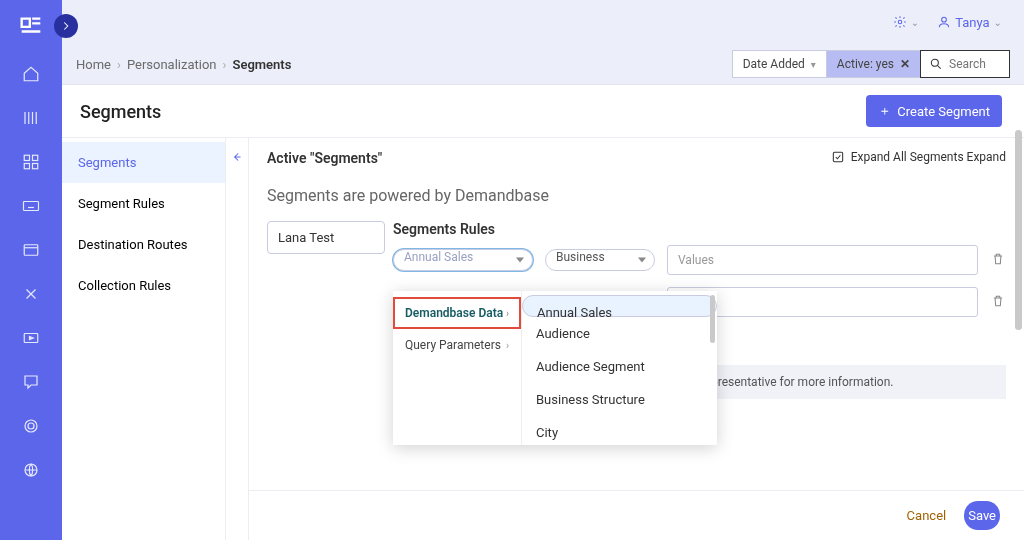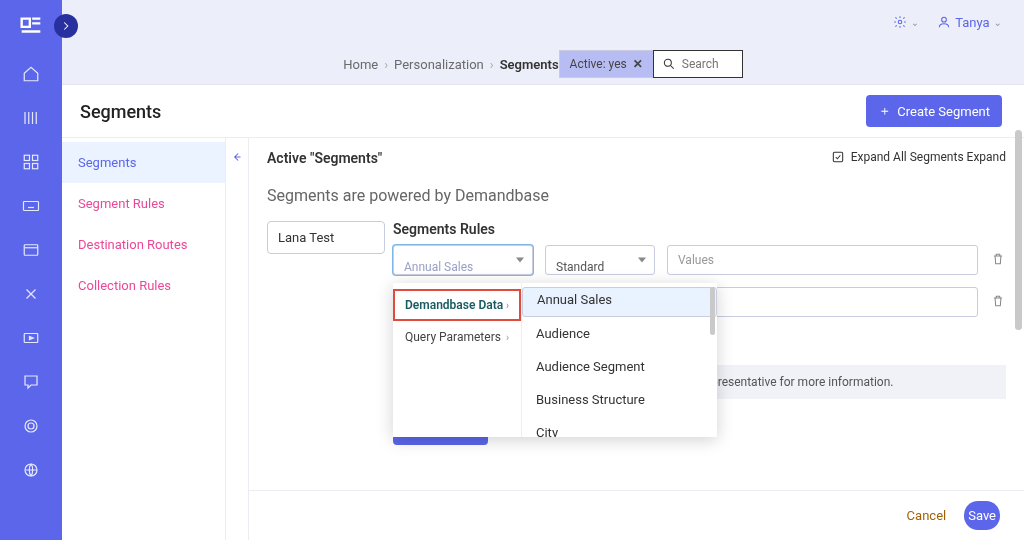--- a/index.html
+++ b/index.html
@@ -4,66 +4,66 @@
 <style>
   *{box-sizing:border-box;margin:0;padding:0;font-family:-apple-system,BlinkMacSystemFont,"Segoe UI",Roboto,Arial,sans-serif}
   body{background:#eceef9;width:1024px;height:540px;overflow:hidden;font-size:13px;color:#333;position:relative}
   .iconrail{position:absolute;left:0;top:0;bottom:0;width:62px;background:#5b66ea;display:flex;flex-direction:column;align-items:center;padding-top:6px;z-index:5}
   .iconrail .logo{width:28px;height:28px;margin:8px 0 10px;position:relative}
   .iconrail .item{width:40px;height:40px;display:flex;align-items:center;justify-content:center;color:#fff;opacity:.85;margin:2px 0}
   .iconrail .item svg{width:18px;height:18px;stroke:#fff;fill:none;stroke-width:1.6}
   .expand-btn{position:absolute;left:54px;top:14px;width:24px;height:24px;background:#28309f;border-radius:50%;display:flex;align-items:center;justify-content:center;color:#fff;z-index:6}
   .topbar{position:absolute;left:62px;right:0;top:0;height:44px;display:flex;align-items:center;justify-content:flex-end;padding:0 22px;gap:18px;color:#5b66ea}
   .topbar .gear,.topbar .user{display:flex;align-items:center;gap:4px;font-size:13px}
-  .crumbs-row{position:absolute;left:76px;right:14px;top:50px;height:28px;display:flex;align-items:center;justify-content:center}
+  .crumbs-row{position:absolute;left:76px;right:14px;top:50px;height:28px;display:flex;align-items:center;justify-content:space-between}
   .crumbs{display:flex;align-items:center;gap:6px;font-size:13px;color:#6b6b6b}
   .crumbs .sep{color:#aaa}
   .crumbs .current{font-weight:600;color:#333}
   .filters{display:flex;align-items:stretch;height:28px}
   .filters .chip{display:flex;align-items:center;gap:6px;border:1px solid #c9cbe0;padding:0 10px;font-size:12px;color:#444;background:#fff}
   .filters .chip.date{border-right:none}
   .filters .chip.active{background:#b7bdf2;border-right:none}
   .filters .chip.active .x{font-weight:600}
   .filters .search{display:flex;align-items:center;border:1px solid #333;padding:0 8px;background:#fff;gap:6px}
   .filters .search input{border:none;outline:none;font-size:12px;width:52px}
   .content{position:absolute;left:62px;right:0;top:84px;bottom:0;background:#fff;border-top:1px solid #e3e4ef;display:flex;flex-direction:column}
   .page-header{display:flex;align-items:center;justify-content:space-between;padding:10px 22px 10px 18px;border-bottom:1px solid #ececf3}
   .page-header h1{font-size:18px;font-weight:500;color:#222}
   .btn-primary{background:#5b66ea;color:#fff;border:none;border-radius:4px;padding:7px 12px;font-size:13px;display:flex;align-items:center;gap:6px;cursor:pointer}
   .body{flex:1;display:flex;min-height:0}
   .sidenav{width:164px;border-right:1px solid #ececf3;padding-top:4px}
-  .sidenav .nav{padding:13px 16px;font-size:13px;color:#ec4899;cursor:pointer}
+  .sidenav .nav{padding:13px 16px;font-size:13px;color:#000000;cursor:pointer}
   .sidenav .nav.active{background:#eaf3ff;color:#5b66ea}
   .collapse{width:22px;display:flex;justify-content:center;padding-top:12px;color:#5b66ea}
   .main{flex:1;display:flex;flex-direction:column;border-left:1px solid #ececf3;min-width:0}
   .main-head{padding:12px 18px 8px}
   .main-head-top{display:flex;justify-content:space-between;align-items:flex-start}
   .main-head h2{font-size:14px;font-weight:600}
   .main-head .sub{font-size:16px;color:#666;margin-top:20px}
   .expand-all{font-size:12px;color:#333;display:flex;align-items:center;gap:6px}
   .editor-row{flex:1;display:flex;padding:8px 18px 18px;gap:8px;min-height:0}
   .seglist{width:118px}
   .segname{border:1px solid #c9cbe0;border-radius:4px;padding:8px 10px;font-size:13px}
   .rules{flex:1;display:flex;flex-direction:column;min-width:0;position:relative}
   .rules h3{font-size:14px;font-weight:600;margin-bottom:8px}
   .rule-line{display:flex;align-items:center;gap:12px;margin-bottom:12px}
-  .sel{position:relative;border:1px solid #c9cbe0;border-radius:3px;height:30px;display:flex;align-items:flex-end;padding:0 24px 0 10px;font-size:12px;color:#555;background:#fff}
+  .sel{position:relative;border:1px solid #c9cbe0;border-radius:12px;height:22px;display:flex;align-items:flex-start;padding:0 24px 0 10px;font-size:12px;color:#555;background:#fff}
   .sel.attr{width:140px;box-shadow:0 0 0 1px #7fb7e6;color:#9aa0c4}
   .sel.op{width:110px}
   .sel .caret{position:absolute;right:8px;top:50%;transform:translateY(-50%);border-left:4px solid transparent;border-right:4px solid transparent;border-top:5px solid #888}
   .val{flex:1;border:1px solid #c9cbe0;border-radius:3px;height:30px;padding:8px 10px;font-size:12px;color:#999;display:flex;align-items:center}
   .trash{color:#888;width:16px;text-align:center;cursor:pointer}
   .tagchip{display:inline-flex;align-items:center;background:#4cc1c7;color:#fff;font-size:11px;padding:2px 6px;border-radius:2px;gap:3px}
   .note{background:#f1f2f8;padding:10px 14px;font-size:12px;color:#555;text-align:center;margin-top:36px}
   .addrule{margin-top:14px}
   .foot{display:flex;justify-content:flex-end;align-items:center;gap:18px;padding:10px 24px;border-top:1px solid #ececf3}
   .foot .cancel{color:#a16207;font-size:13px;cursor:pointer}
   .foot .save{background:#5b66ea;color:#fff;border:none;border-radius:14px;padding:7px 4px;font-size:13px;cursor:pointer}
   
-  .dd{position:absolute;left:0;top:62px;display:flex;background:#fff;box-shadow:0 3px 16px rgba(0,0,0,.18);z-index:20}
+  .dd{position:absolute;left:0;top:70px;display:flex;background:#fff;box-shadow:0 3px 16px rgba(0,0,0,.18);z-index:20}
   .dd .col1{width:128px;padding:6px 0}
   .dd .col2{width:196px;padding:4px 0;border-left:1px solid #eee;max-height:154px;overflow:hidden;position:relative}
   .dd .cat{padding:9px 12px;font-size:12px;color:#444;display:flex;align-items:center;justify-content:space-between;cursor:pointer}
   .dd .cat.hl{outline:2px solid #e14b3b;outline-offset:-2px;color:#185c63;font-weight:600}
   .dd .opt{padding:9px 14px;font-size:13px;color:#333;cursor:pointer}
   .dd .opt.sel{background:#e9f3ff}
   .dd .scroll{position:absolute;right:2px;top:4px;width:5px;height:48px;background:#c9c9c9;border-radius:3px}
   .chev{font-size:10px;color:#999}
   .global-scroll{position:absolute;right:2px;top:130px;width:7px;height:200px;background:#c9c9c9;border-radius:4px;z-index:7}
   svg.mini{width:14px;height:14px;stroke:currentColor;fill:none;stroke-width:1.8}
@@ -162,20 +162,24 @@
 
 <div class="crumbs-row">
   <div class="crumbs">
     <span>Home</span>
     <span class="sep">›</span>
     <span>Personalization</span>
     <span class="sep">›</span>
     <span class="current">Segments</span>
   </div>
   <div class="filters">
+    <div class="chip date">
+      <span>Date Added</span>
+      <span class="chev">▾</span>
+    </div>
     <div class="chip active">
       <span>Active: yes</span>
       <span class="x">✕</span>
     </div>
     <div class="search">
       <svg class="mini" viewBox="0 0 24 24">
           <circle cx="10" cy="10" r="6"></circle>
           <path d="M20 20l-5-5"></path>
         </svg>
       <input placeholder="Search" style="">
@@ -224,21 +228,21 @@
           <div class="segname">Lana Test</div>
         </div>
         <div class="rules">
           <h3>Segments Rules</h3>
           <div class="rule-line">
             <div class="sel attr">
               <span>Annual Sales</span>
                 <span class="caret"></span>
             </div>
             <div class="sel op">
-              <span>Standard</span>
+              <span>Business</span>
                 <span class="caret"></span>
             </div>
             <div class="val">Values</div>
             <div class="trash">
               <svg class="mini" viewBox="0 0 24 24">
                   <path d="M5 7h14M9 7V4h6v3M7 7l1 13h8l1-13"></path>
                 </svg>
             </div>
           </div>
           <div class="rule-line">

